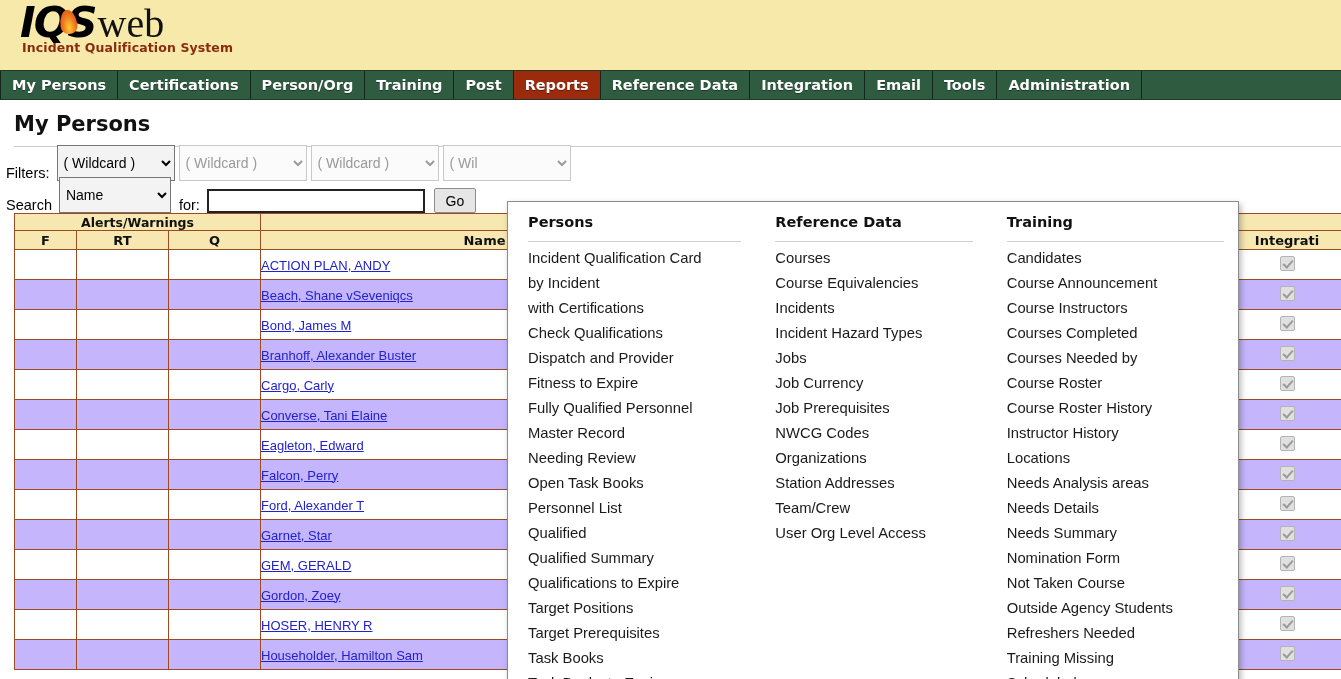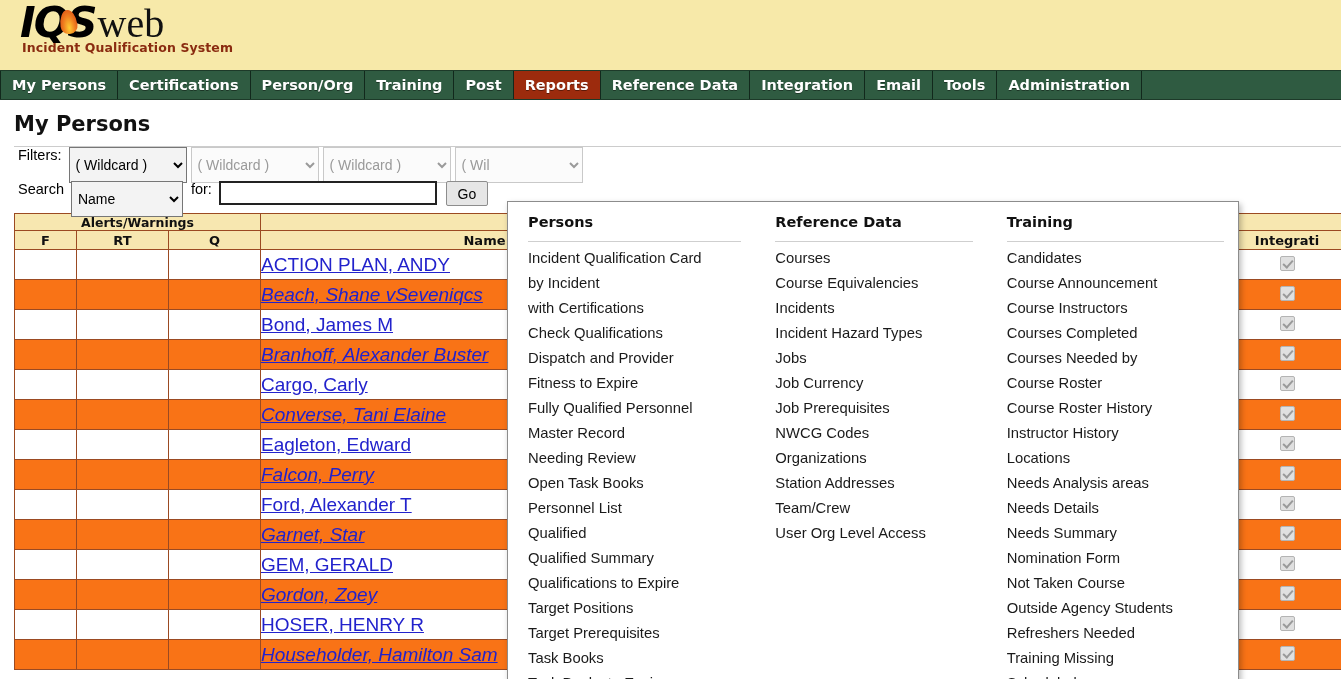--- a/index.html
+++ b/index.html
@@ -107,22 +107,22 @@
     padding: 12px 0 10px 14px;
   }
   #title-rule {
     border-top: 1px solid #cccccc;
     margin: 0 0 0 14px;
   }
 
   
   #filter-row, #search-row {
     display: flex;
-    align-items: flex-start;
-    padding-left: 18px;
+    align-items: flex-end;
+    padding-left: 6px;
     font-family: "Liberation Sans", sans-serif;
     font-size: 14.5px;
     color: #000;
   }
   #filter-row { height: 34px; }
   #search-row { height: 32px; }
   .lbl { margin-right: 7px; }
   select.fsel {
     font-family: "Liberation Sans", sans-serif;
     font-size: 14px;
@@ -191,29 +191,29 @@
     color: #111;
     text-align: center;
   }
   .hdr-sub th.right { text-align: center; padding-right: 6px; }
   .hdr-blank { background: #f7e7b0; }
 
   tr.row td {
     height: 30px;
     vertical-align: middle;
   }
-  tr.row.alt td { background: #f97316; font-style: italic; }
+  tr.row.alt td { background: #c4b5fd; }
   tr.row td.c { text-align: center; }
   td.namecell { padding-left: 12px; }
   td.orgcell  { padding-left: 8px; }
   .plink {
     color: #2222cc;
     text-decoration: underline;
     cursor: pointer;
-    font-size: 19px;
+    font-size: 13px;
   }
 
   
   .alert-ico { display: inline-block; width: 16px; height: 16px; position: relative; }
   .ico-red {
     width: 15px; height: 15px;
     background: #e00016;
     clip-path: polygon(30% 0,70% 0,100% 30%,100% 70%,70% 100%,30% 100%,0 70%,0 30%);
     position: relative;
     box-shadow: 0 0 0 1px #b60012 inset;

